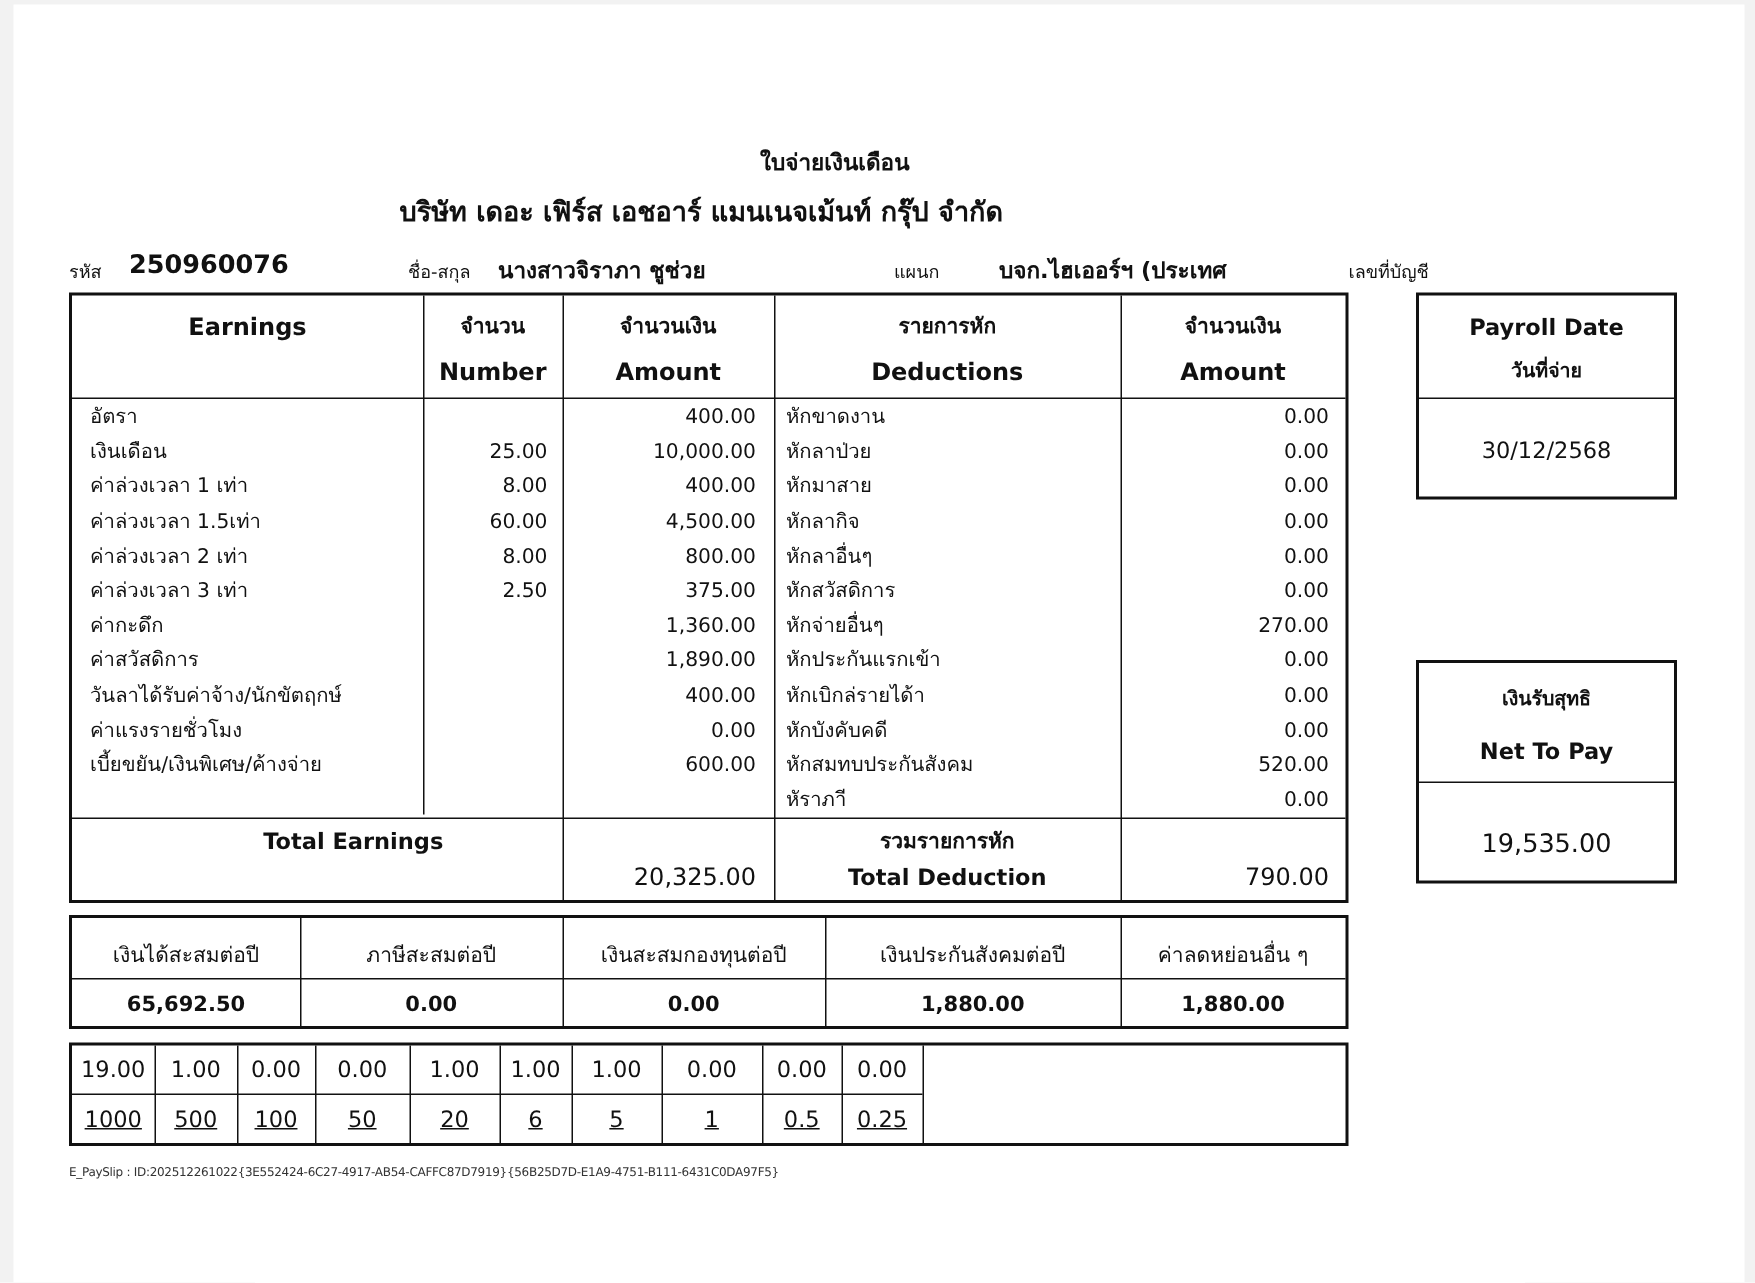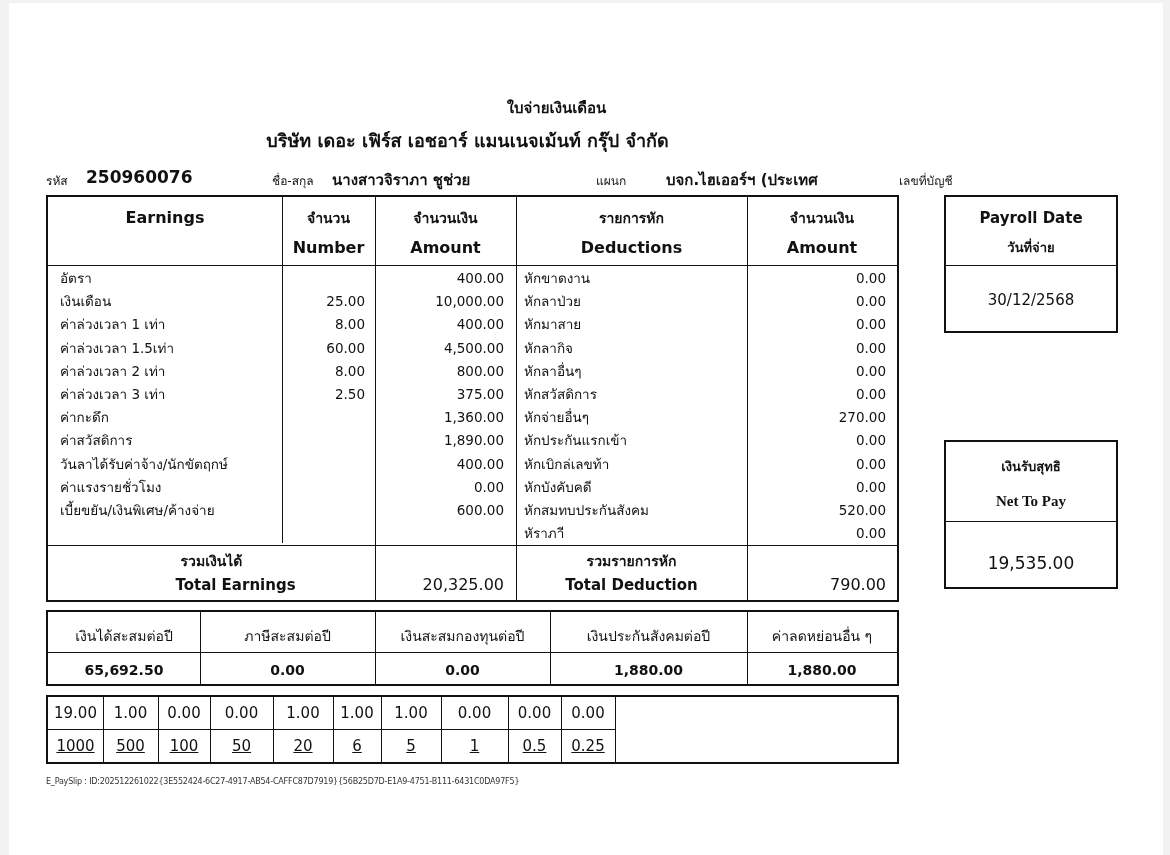--- a/index.html
+++ b/index.html
@@ -103,42 +103,41 @@
 
   <div class="row-text" style="left:476px;top:70px;">
     <div>หักขาดงาน</div>
     <div>หักลาป่วย</div>
     <div>หักมาสาย</div>
     <div>หักลากิจ</div>
     <div>หักลาอื่นๆ</div>
     <div>หักสวัสดิการ</div>
     <div>หักจ่ายอื่นๆ</div>
     <div>หักประกันแรกเข้า</div>
-    <div>หักเบิกล่เลขท้า</div>
+    <div>หักเบิกล่รายได้า</div>
     <div>หักบังคับคดี</div>
     <div>หักสมทบประกันสังคม</div>
     <div>หัราภาี</div>
   </div>
   <div class="row-text num" style="left:699px;width:139px;top:70px;">
     <div>0.00</div>
     <div>0.00</div>
     <div>0.00</div>
     <div>0.00</div>
     <div>0.00</div>
     <div>0.00</div>
     <div>270.00</div>
     <div>0.00</div>
     <div>0.00</div>
     <div>0.00</div>
     <div>520.00</div>
     <div>0.00</div>
   </div>
 
   <div class="hdr" style="left:0;width:327px;top:352px;line-height:24px;">
-    <div>รวมเงินได้</div>
       <div style="font-size:15px;padding-left:48px;">Total Earnings</div>
   </div>
   <div class="abs num" style="left:327px;width:129px;top:378px;font-size:16px;">20,325.00</div>
   <div class="hdr" style="left:468px;width:231px;top:352px;line-height:24px;">
     <div>รวมรายการหัก</div>
       <div style="font-size:15px;">Total Deduction</div>
   </div>
   <div class="abs num" style="left:699px;width:139px;top:378px;font-size:16px;">790.00</div>
 </div>
 
@@ -146,21 +145,21 @@
   <div class="hline" style="top:68px;"></div>
   <div class="hdr" style="left:0;right:0;top:6px;">
     <div style="font-size:15px;">Payroll Date</div>
       <div style="font-size:13px;">วันที่จ่าย</div>
   </div>
   <div class="cell" style="left:0;right:0;top:94px;font-size:15px;">30/12/2568</div>
 </div>
 
 <div class="box" style="left:944px;top:440px;width:174px;height:149px;">
   <div class="hline" style="top:79px;"></div>
-  <div class="hdr" style="left:0;right:0;top:8px;line-height:34px;font-family:Liberation Serif, serif;">
+  <div class="hdr" style="left:0;right:0;top:8px;line-height:34px;">
     <div style="font-size:13px;">เงินรับสุทธิ</div>
       <div style="font-size:15px;">Net To Pay</div>
   </div>
   <div class="cell" style="left:0;right:0;top:111px;font-size:17px;">19,535.00</div>
 </div>
 
 <div class="box" style="left:46px;top:610px;width:853px;height:76px;">
   <div class="vline" style="left:152px;"></div>
   <div class="vline" style="left:327px;"></div>
   <div class="vline" style="left:502px;"></div>

